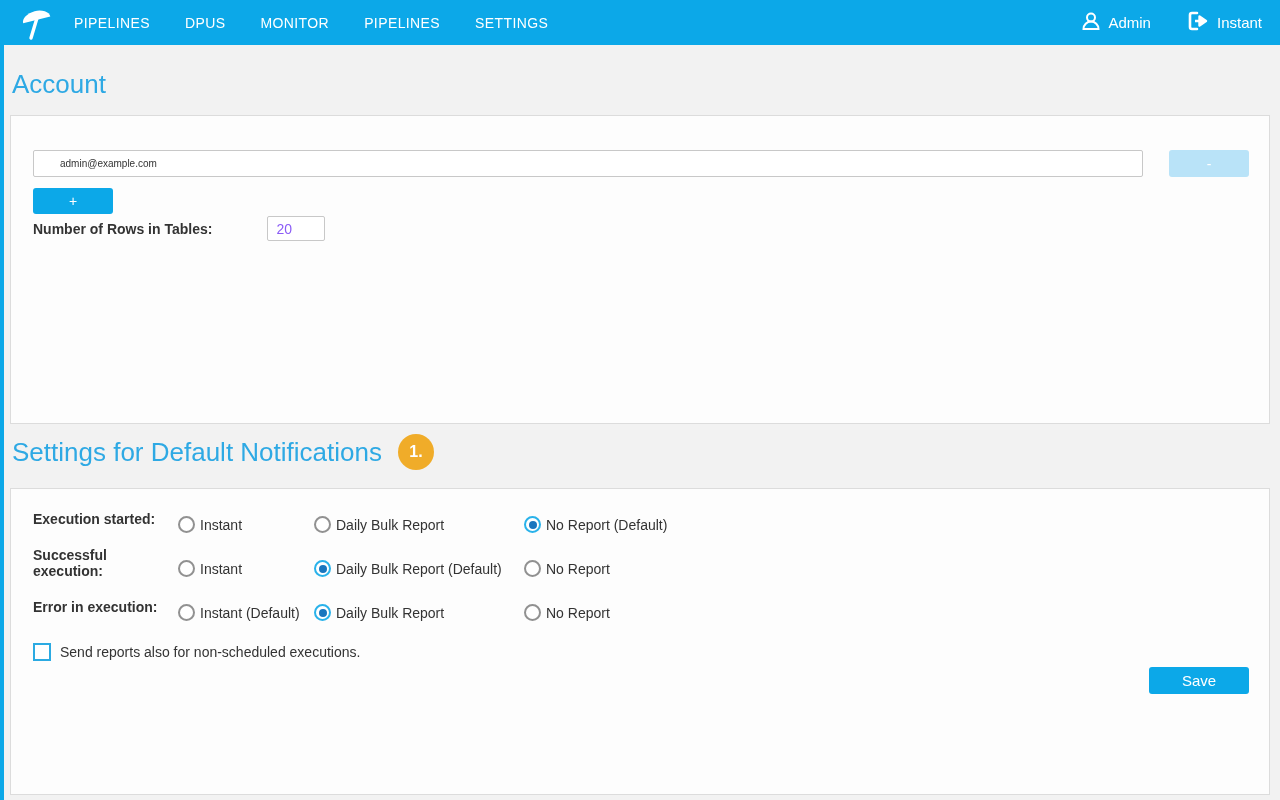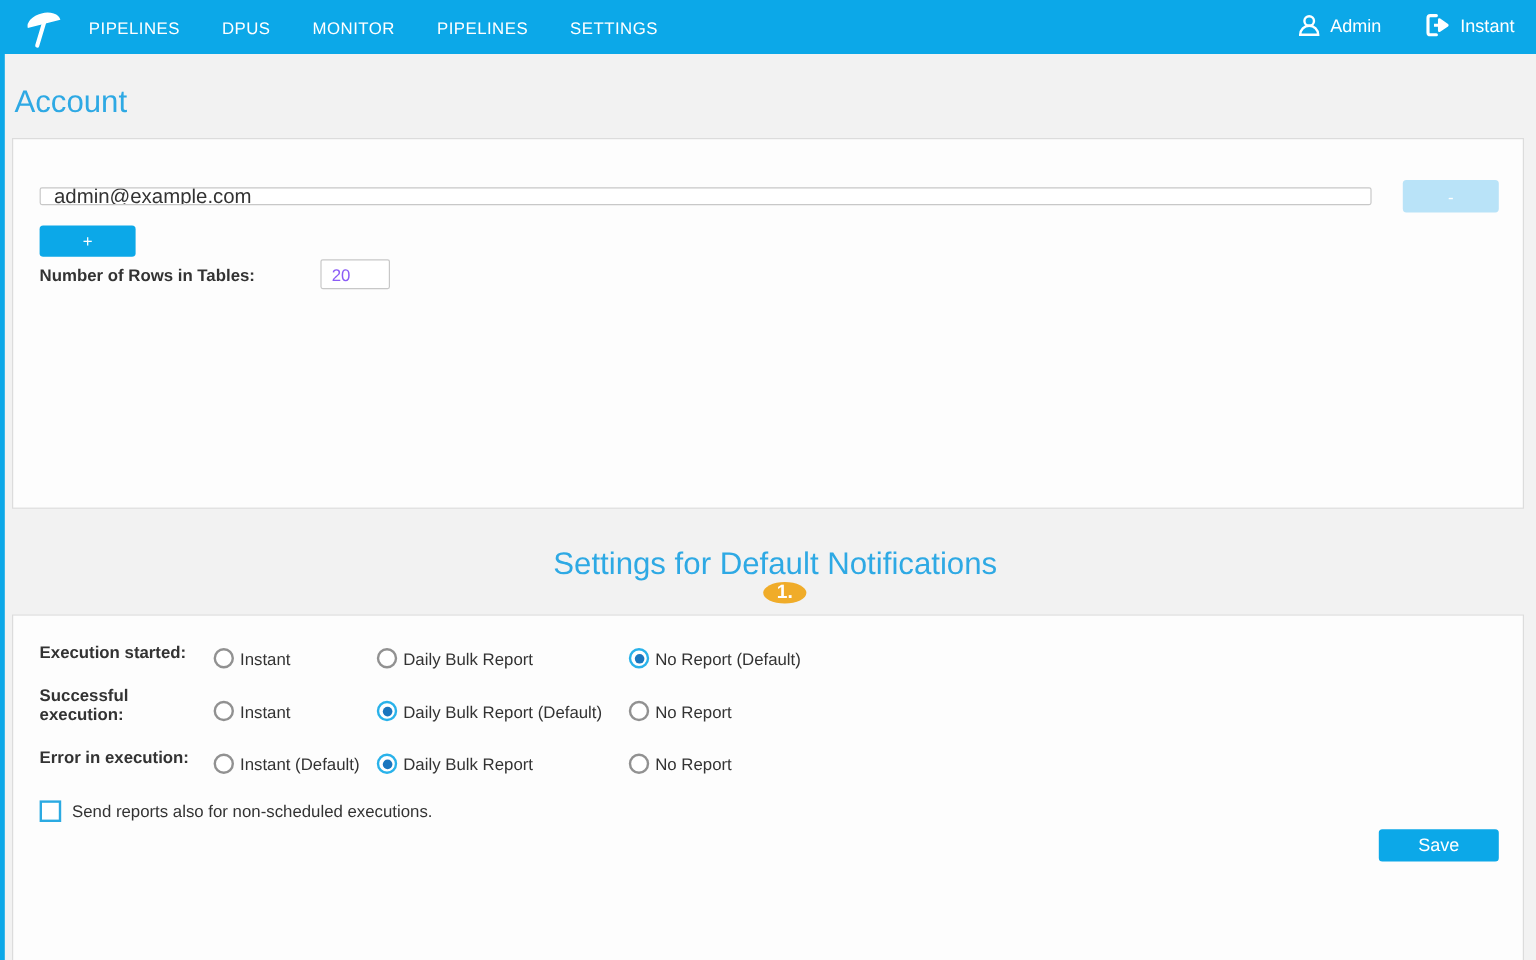--- a/index.html
+++ b/index.html
@@ -17,39 +17,39 @@
   .topbar-right { margin-left:auto; display:flex; align-items:center; gap:36px; }
   .user-chip, .logout-chip { display:flex; align-items:center; gap:6px; font-size:15px; cursor:pointer; }
 
   
   .page { border-left:4px solid #0ca8e8; height:755px; }
   .section-title {
     color:#2ea9e4; font-size:26px; font-weight:400;
     margin-left:8px; display:flex; align-items:center;
   }
   .title-account { padding-top:8px; height:70px; }
-  .title-notif { margin-top:30px; height:44px;flex-direction:column; }
+  .title-notif { margin-top:6px; height:44px; }
   .badge {
     width:36px; height:36px; border-radius:50%; background:#f0ac29; color:#fff;
     font-size:16px; font-weight:700; display:flex; align-items:center; justify-content:center;
     margin-left:16px;
   }
   .panel {
     background:#fdfdfd; border:1px solid #dcdcdc; margin:0 10px 0 6px;
     padding:22px 20px 0 22px;
   }
   .panel-account { height:309px; }
   .panel-notif { height:307px; margin-top:14px; padding-top:20px; }
 
   
   .field-label { font-size:14px; font-weight:700; color:#333; }
   .email-row { display:flex; align-items:center; margin-top:12px; }
   .email-input {
-    flex:1; height:15px; border:1px solid #c8c8c8; border-radius:2px;
-    font-family:"Liberation Sans", sans-serif; font-size:17px; color:#333; padding:0 11px;
+    flex:1; height:27px; border:1px solid #c8c8c8; border-radius:2px;
+    font-family:"Liberation Sans", sans-serif; font-size:10px; color:#333; padding:0 26px;
     background:#fff; outline:none;
   }
   .btn { border:none; border-radius:3px; color:#fff; font-family:"Liberation Sans", sans-serif; cursor:pointer; }
   .btn-minus { width:80px; height:27px; background:#b9e3f8; font-size:14px; margin-left:26px; }
   .btn-plus  { width:80px; height:26px; background:#0ca8e8; font-size:14px; margin-top:11px; display:block; }
   .rows-line { display:flex; align-items:center; margin-top:2px;gap:43px; }
   .rows-input {
     width:58px; height:25px; border:1px solid #c8c8c8; border-radius:2px; margin-left:12px;
     font-family:"Liberation Sans", sans-serif; font-size:14px; color:#8b5cf6; padding:0 8px;
     background:#fff; outline:none;

